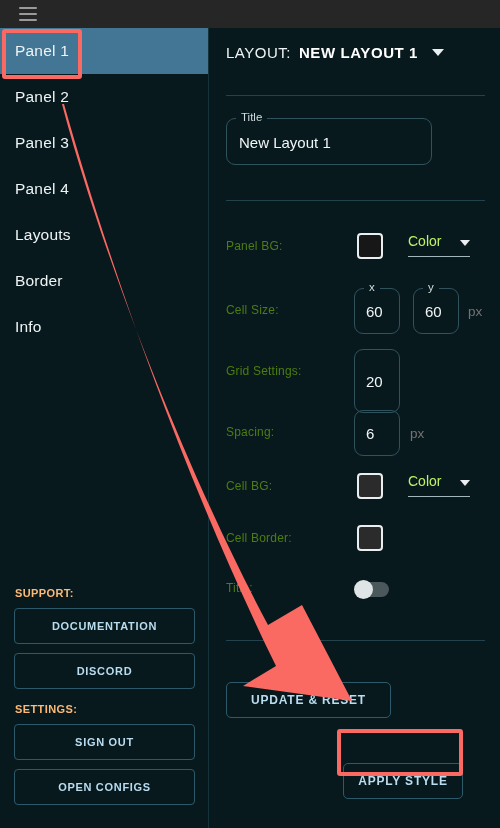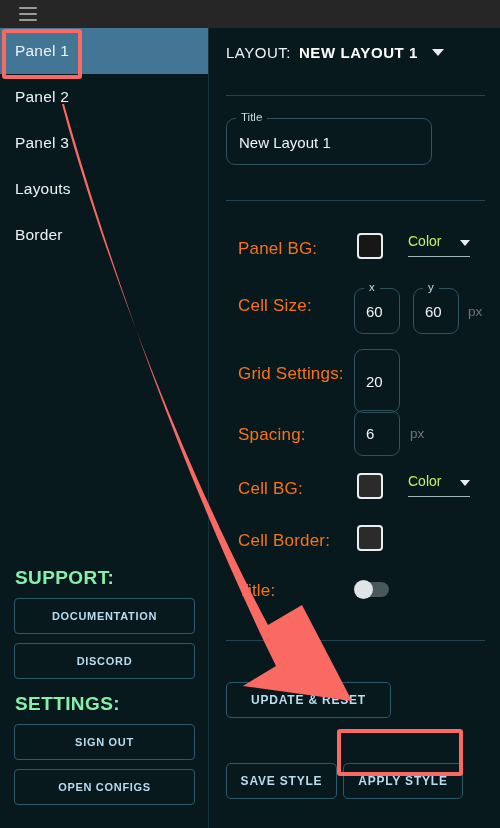--- a/index.html
+++ b/index.html
@@ -31,21 +31,21 @@
   }
   .nav-item{
     height:46px;display:flex;align-items:center;
     padding-left:15px;box-sizing:border-box;
     font-size:15.5px;color:#eef3f5;letter-spacing:.2px;cursor:pointer;
   }
   .nav-item.active{background:#437695;width:209px;}
 
   .side-bottom{position:absolute;left:0;bottom:0;width:209px;padding:0 14px 14px 14px;box-sizing:border-box;}
   .side-head{
-    font-size:19px;font-weight:700;color:#86efac;letter-spacing:.4px;
+    font-size:11px;font-weight:700;color:#fdba74;letter-spacing:.4px;
     margin:14px 0 9px 1px;
   }
   .ghost-btn{
     display:block;width:100%;box-sizing:border-box;height:36px;
     margin-bottom:9px;border:1px solid #2d5a6b;border-radius:4px;
     background:transparent;color:#b9dcef;
     font-family:inherit;font-size:11px;font-weight:700;letter-spacing:.7px;
     cursor:pointer;
   }
 
@@ -73,21 +73,21 @@
   .field .legend{
     position:absolute;top:-8px;left:9px;padding:0 5px;background:#08191e;
     font-size:11.5px;color:#cfdde1;white-space:nowrap;
   }
   .field .val{
     position:absolute;left:12px;top:50%;transform:translateY(-50%);
     font-size:15px;color:#f0f5f7;
   }
   .field.num .val{left:11px;font-size:15px;}
 
-  .row-label{position:absolute;font-size:17px;color:#f97316;letter-spacing:.2px;margin-left:12px;}
+  .row-label{position:absolute;font-size:12px;color:#4d7c0f;letter-spacing:.2px;}
   .unit{position:absolute;font-size:13.5px;color:#737373;}
 
   .swatch{
     position:absolute;width:26px;height:26px;border-radius:4px;
     border:2px solid #e9eff1;box-sizing:border-box;cursor:pointer;
   }
 
   .select{
     position:absolute;width:62px;height:24px;
     border-bottom:1px solid #9fb6bd;cursor:pointer;overflow:hidden;
@@ -139,24 +139,30 @@
     <div class="nav-item active">
       <span>Panel 1</span>
     </div>
     <div class="nav-item">
       <span>Panel 2</span>
     </div>
     <div class="nav-item">
       <span>Panel 3</span>
     </div>
     <div class="nav-item">
+      <span>Panel 4</span>
+    </div>
+    <div class="nav-item">
       <span>Layouts</span>
     </div>
     <div class="nav-item">
       <span>Border</span>
+    </div>
+    <div class="nav-item">
+      <span>Info</span>
     </div>
 
     <div class="side-bottom">
       <div class="side-head">SUPPORT:</div>
       <button class="ghost-btn">DOCUMENTATION</button>
       <button class="ghost-btn">DISCORD</button>
 
       <div class="side-head">SETTINGS:</div>
       <button class="ghost-btn">SIGN OUT</button>
       <button class="ghost-btn">OPEN CONFIGS</button>
@@ -180,21 +186,21 @@
 
     <div class="divider" style="top:172px"></div>
 
     <div class="row-label" style="left:16px;top:211px">Panel BG:</div>
     <div class="swatch" style="left:147px;top:205px;background:#171717"></div>
     <div class="select" style="left:198px;top:204px">
       <span class="sv">Color</span>
       <span class="sc"></span>
     </div>
 
-    <div class="row-label" style="left:16px;top:268px">Cell Size:</div>
+    <div class="row-label" style="left:16px;top:275px">Cell Size:</div>
     <div class="field num" style="left:144px;top:260px;width:46px;height:46px">
       <span class="legend">x</span>
       <span class="val">60</span>
     </div>
     <div class="field num" style="left:203px;top:260px;width:46px;height:46px">
       <span class="legend">y</span>
       <span class="val">60</span>
     </div>
     <div class="unit" style="left:258px;top:276px">px</div>
 
@@ -221,21 +227,20 @@
 
     <div class="row-label" style="left:16px;top:553px">Title:</div>
     <div class="toggle" style="left:146px;top:554px">
       <span class="knob"></span>
     </div>
 
     <div class="divider" style="top:612px"></div>
 
     <button class="wide-btn" style="left:16px;top:654px;width:165px">UPDATE &amp; RESET</button>
 
-    <button class="wide-btn" style="left:16px;top:735px;width:111px">SAVE STYLE</button>
     <button class="wide-btn" style="left:133px;top:735px;width:120px">APPLY STYLE</button>
   </div>
 
   <div class="anno-box" style="left:2px;top:29px;width:80px;height:50px"></div>
 
   <svg class="arrow" viewBox="0 0 500 828">
     <path d="M 62 104
              C 95 230, 175 450, 268 625
              L 302 605
              L 352 701

